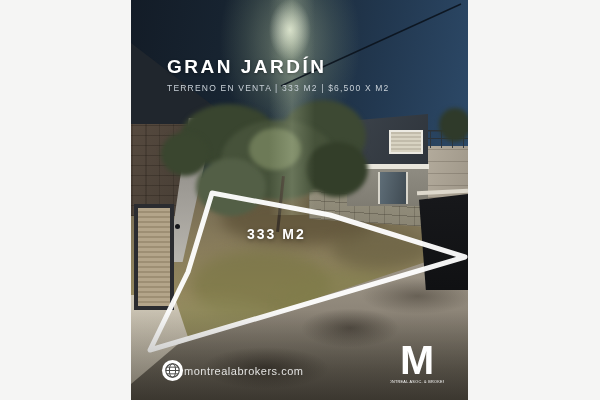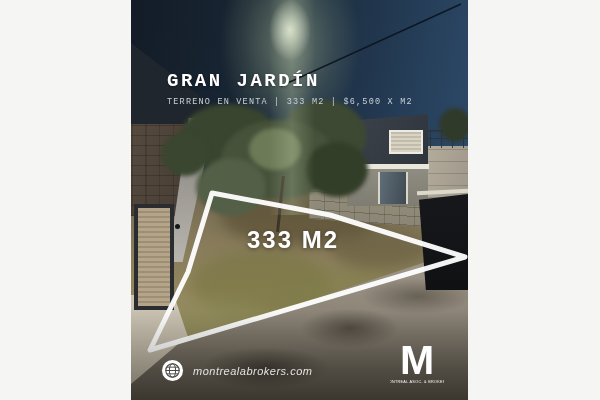--- a/index.html
+++ b/index.html
@@ -127,33 +127,33 @@
   .t6{left:118px;top:128px;width:52px;height:42px;background:#6d7a57;}
   .t7{left:30px;top:132px;width:48px;height:44px;background:#3a462f;}
   .t8{left:308px;top:108px;width:32px;height:34px;background:#2f3a2a;}
   .trunk{left:148px;top:176px;width:3px;height:56px;background:#3c342a;transform:rotate(6deg);filter:blur(0.5px);}
   
   .outline-svg{left:0;top:0;width:337px;height:400px;}
   .footer-shade{
     left:0;bottom:0;width:337px;height:90px;
     background:linear-gradient(to top, rgba(10,9,7,0.38), rgba(10,9,7,0));
   }
-  .header{left:36px;top:70px;font-family:Liberation Mono, monospace;}
+  .header{left:36px;top:56px;}
   .title{
     font-size:19px;font-weight:800;letter-spacing:2.5px;color:#ffffff;
     text-shadow:0 1px 3px rgba(0,0,0,0.35);white-space:nowrap;
   }
   .subtitle{
     margin-top:5px;font-size:8.5px;letter-spacing:1.2px;color:#c9d1d8;white-space:nowrap;
   }
   .area-label{
-    left:116px;top:226px;font-size:24px;font-weight:800;letter-spacing:2px;color:#ffffff;
+    left:116px;top:226px;font-size:14px;font-weight:800;letter-spacing:2px;color:#ffffff;
     text-shadow:0 1px 4px rgba(0,0,0,0.4);white-space:nowrap;
   }
-  .site{left:30px;bottom:18px;display:flex;align-items:center;gap:9px;font-style:italic;}
+  .site{left:30px;bottom:18px;display:flex;align-items:center;}
   .globe{width:23px;height:23px;display:block;}
   .site-text{font-size:11px;letter-spacing:0.5px;color:#e3e3e1;}
   .logo{right:24px;bottom:12px;width:54px;height:50px;}
   .logo svg{display:block;width:54px;height:50px;}
 </style>
 </head>
 <body>
 
 <div class="photo">
 

